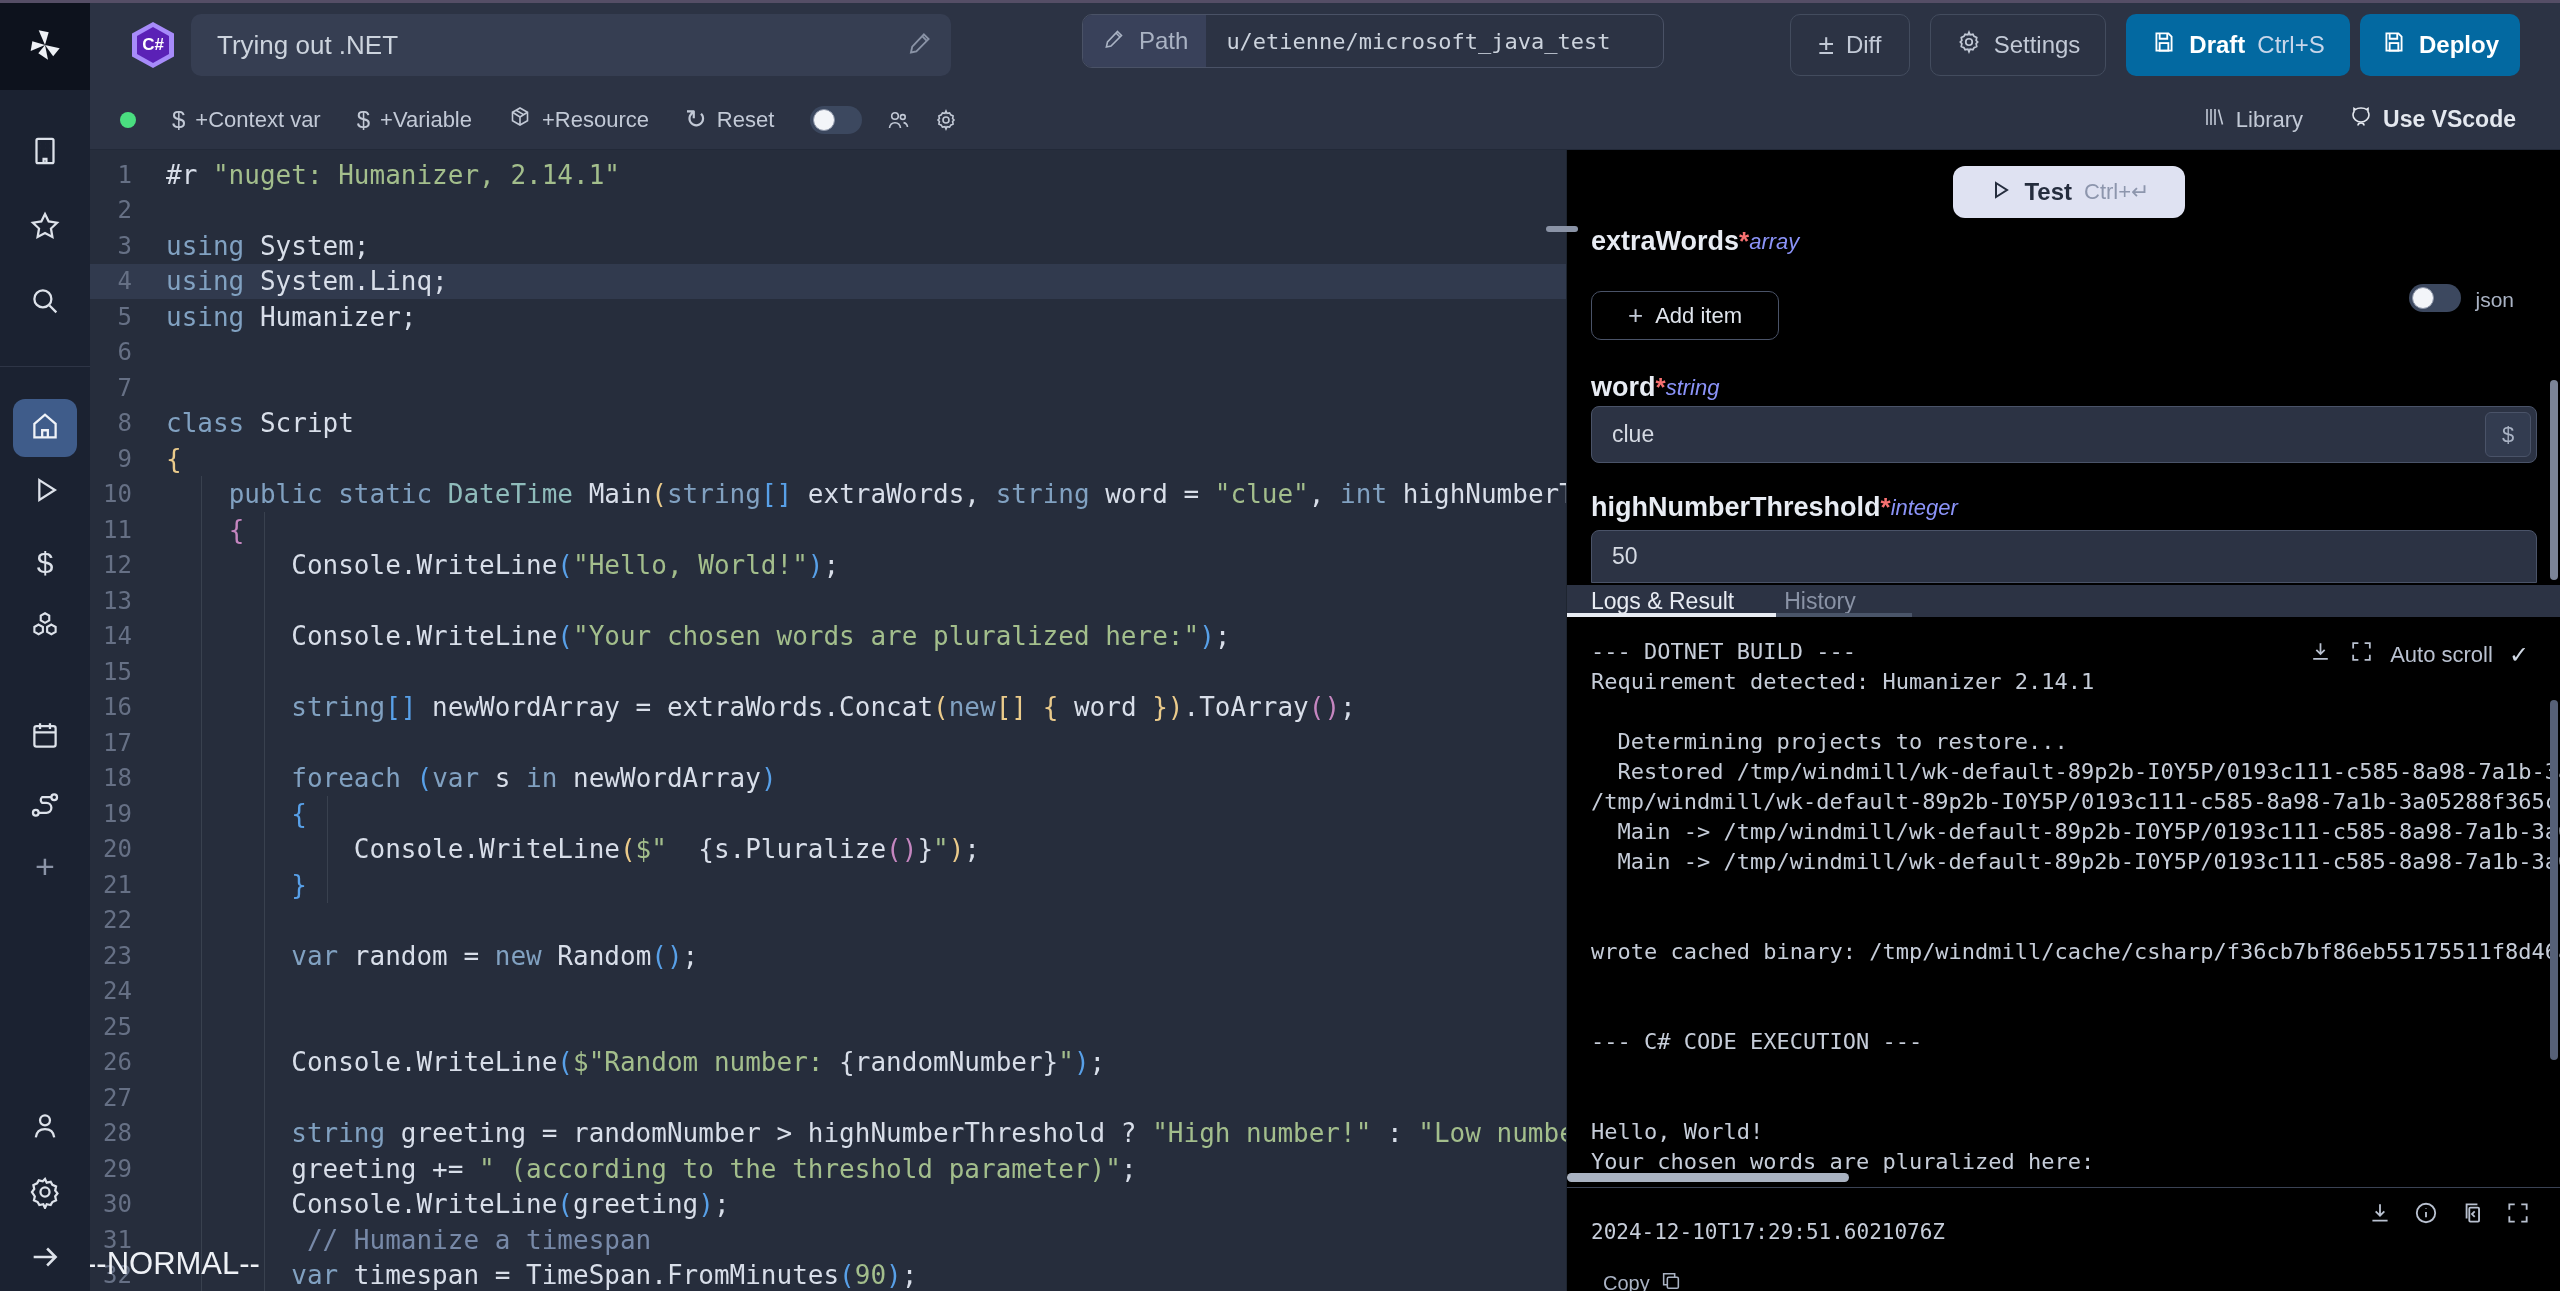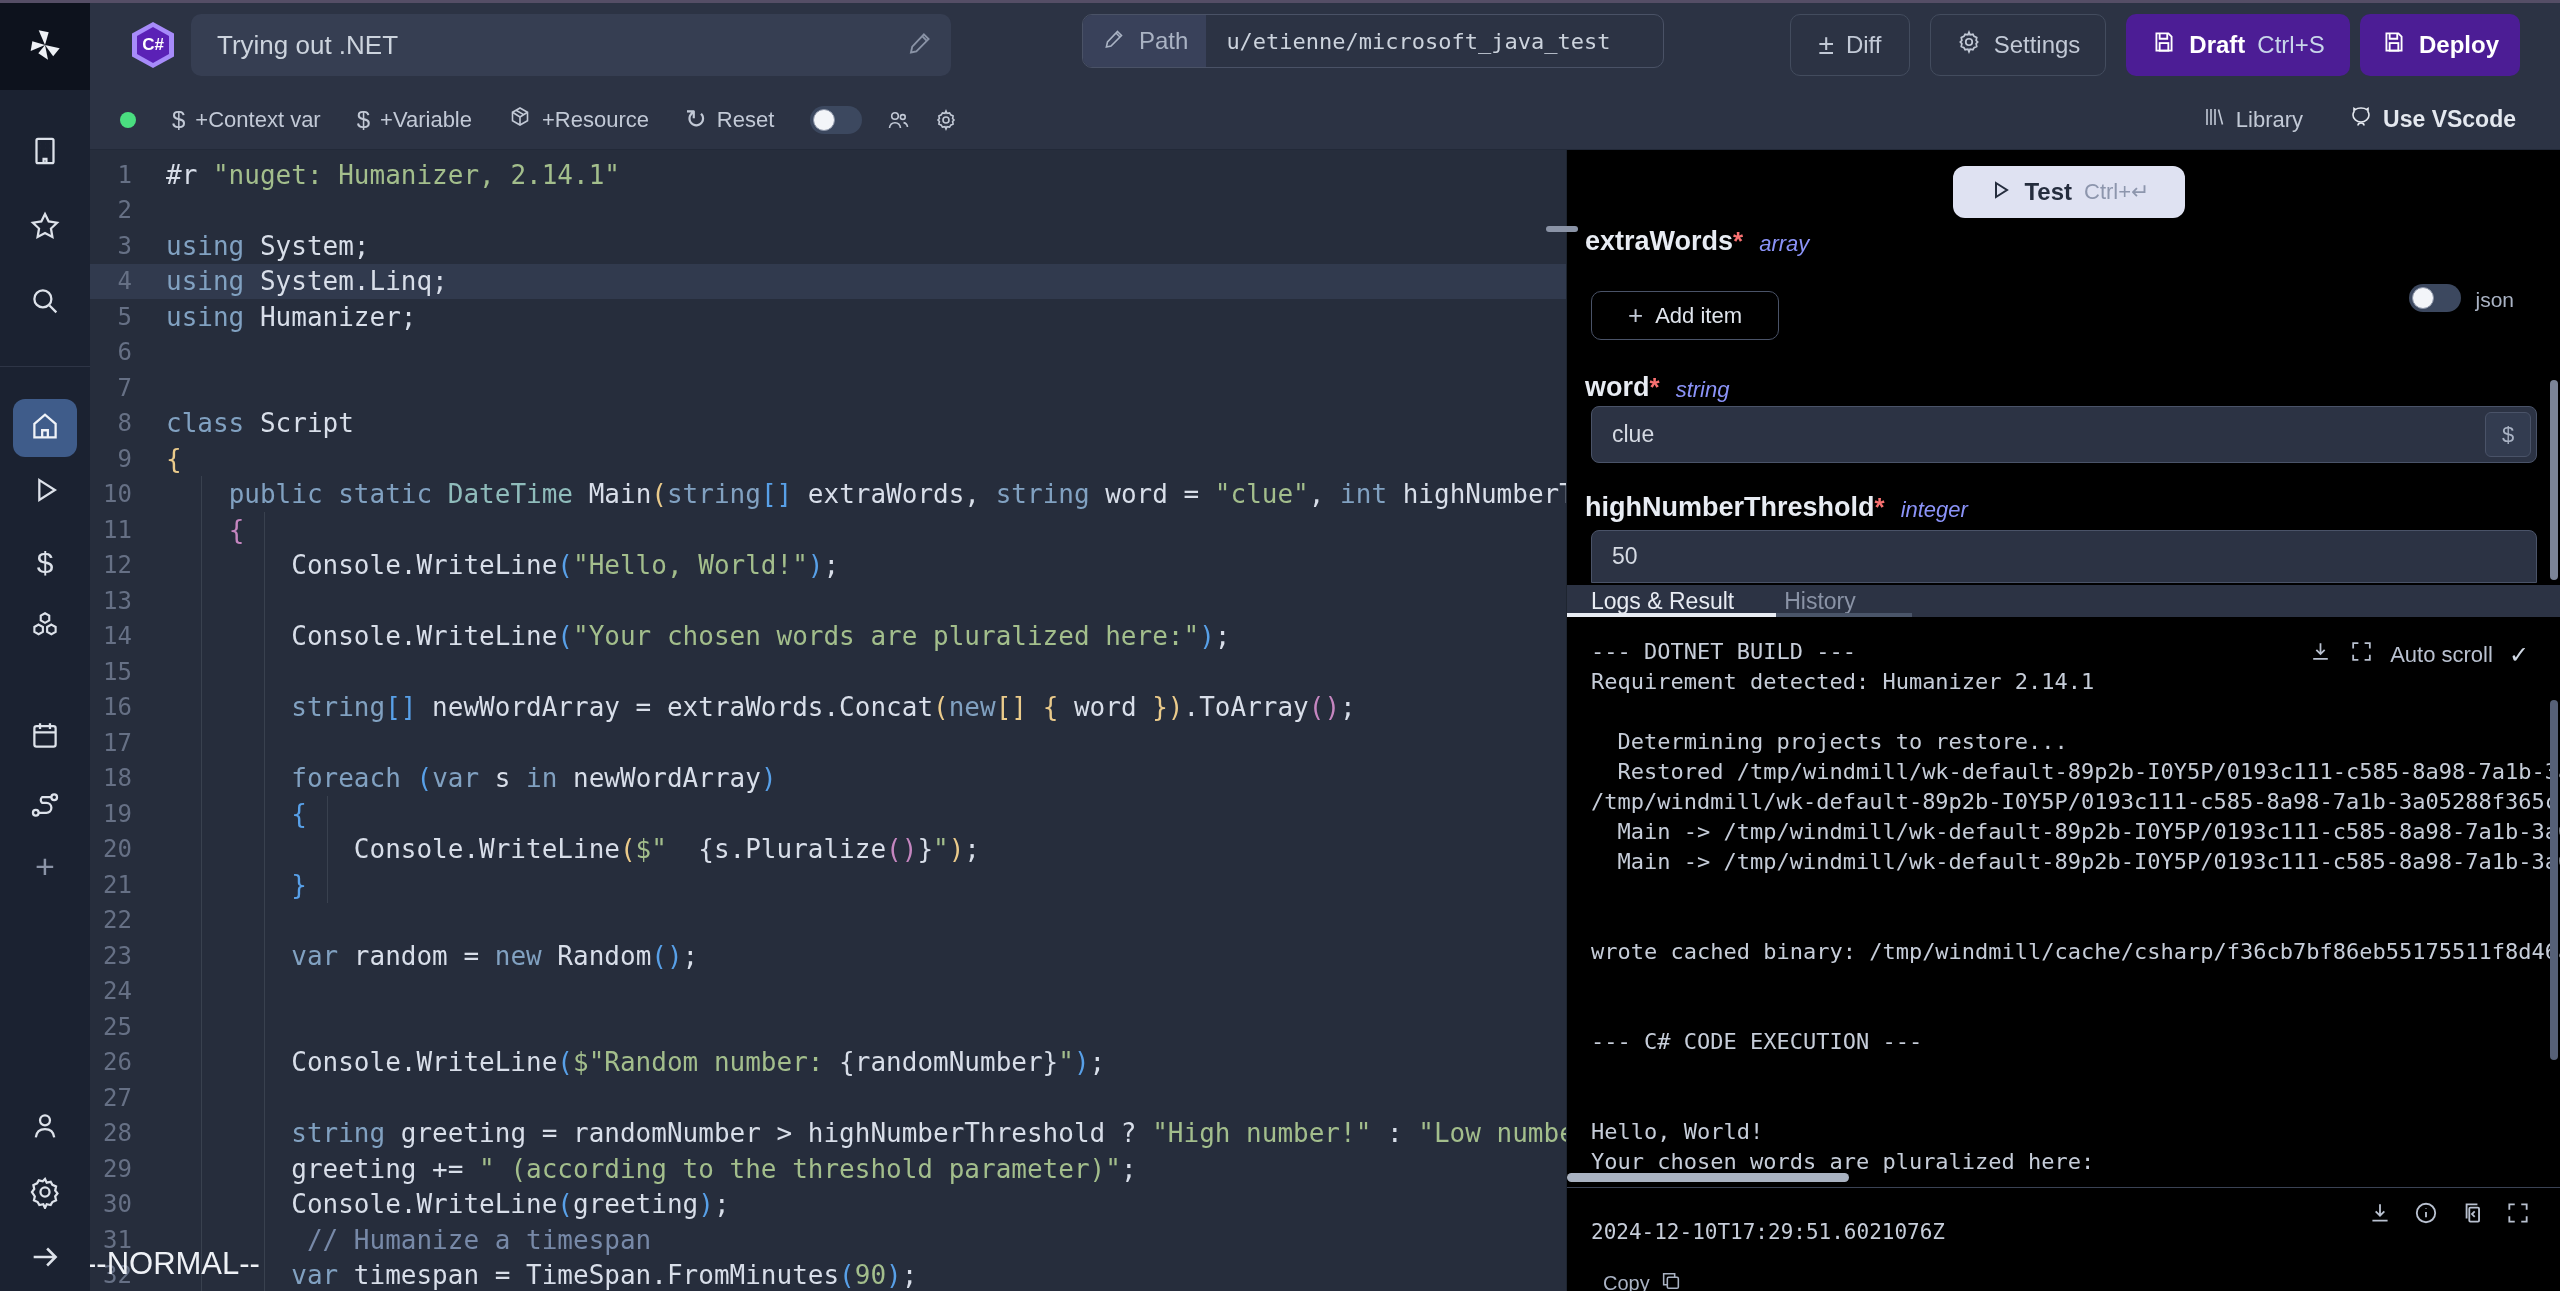--- a/index.html
+++ b/index.html
@@ -32,21 +32,21 @@
   .path-pill { position:absolute; left:992px; top:14px; width:582px; height:54px; border:1px solid #4a5266;
     border-radius:10px; display:flex; align-items:stretch; overflow:hidden; }
   .path-left { background:#39415a; display:flex; align-items:center; gap:12px; padding:0 18px 0 20px;
     color:#aab3c4; font-size:24px; }
   .path-left svg { width:24px; height:24px; }
   .path-val { display:flex; align-items:center; padding:0 20px; color:#ccd3dd;
     font-family:"DejaVu Sans Mono", monospace; font-size:22px; }
   .act-btn { position:absolute; top:14px; height:62px; border-radius:10px; display:flex; align-items:center;
     justify-content:center; gap:12px; font-size:24px; color:#c2c9d6; border:1px solid #434c5e; cursor:pointer; }
   .act-btn svg { width:26px; height:26px; }
-  .act-btn.filled { background:#4c1d95; border:none; color:#fff; font-weight:bold; }
+  .act-btn.filled { background:#0369a1; border:none; color:#fff; font-weight:bold; }
   .act-btn .shortcut { color:#c8d6ea; font-weight:normal; }
   .pm { font-size:28px; line-height:1; }
 
   
   .toolbar { position:absolute; left:90px; top:90px; width:2470px; height:60px; background:#2c3344;
     display:flex; align-items:center; color:#c2c9d6; font-size:22px; border-bottom:1px solid #222938; }
   .tb-item { display:flex; align-items:center; gap:10px; margin-left:36px; cursor:pointer; }
   .tb-item svg { width:24px; height:24px; }
   .dollar-g { font-size:24px; color:#c2c9d6; }
   .dot { width:16px; height:16px; border-radius:50%; background:#4ade80; margin-left:30px; }
@@ -77,21 +77,21 @@
     background:#8a93a6; z-index:30; }
 
   
   .rightpanel { position:relative; width:994px; height:1141px; background:#000000; overflow:hidden;
     border-left:1px solid #1e2530; }
   .test-btn { position:absolute; left:386px; top:16px; width:232px; height:52px; background:#dfe2f2;
     border-radius:12px; display:flex; align-items:center; justify-content:center; gap:12px; cursor:pointer; }
   .test-btn svg { width:24px; height:24px; }
   .test-btn .tlabel { color:#252d3e; font-weight:bold; font-size:24px; }
   .test-btn .tshort { color:#8d96ad; font-size:22px; }
-  .fieldrow { position:absolute; left:18px; display:flex; align-items:flex-end; gap:16px; }
+  .fieldrow { position:absolute; left:24px; display:flex; align-items:center; }
   .fname { color:#e8ecf3; font-weight:bold; font-size:27px; }
   .freq { color:#f87171; font-weight:bold; font-size:26px; }
   .ftype { color:#8b93f8; font-style:italic; font-size:22px; }
   .add-item { position:absolute; left:24px; top:141px; width:188px; height:49px; border:1px solid #4a5368;
     border-radius:10px; display:flex; align-items:center; justify-content:center; gap:12px;
     color:#dfe4ec; font-size:22px; cursor:pointer; }
   .add-item .plus { font-size:26px; color:#c2c9d6; }
   .json-row { position:absolute; top:134px; right:46px; display:flex; align-items:flex-end; gap:14px;
     color:#aab3c4; font-size:21px; }
   .tinput { position:absolute; left:24px; width:946px; border:1px solid #4a5368; border-radius:8px;

